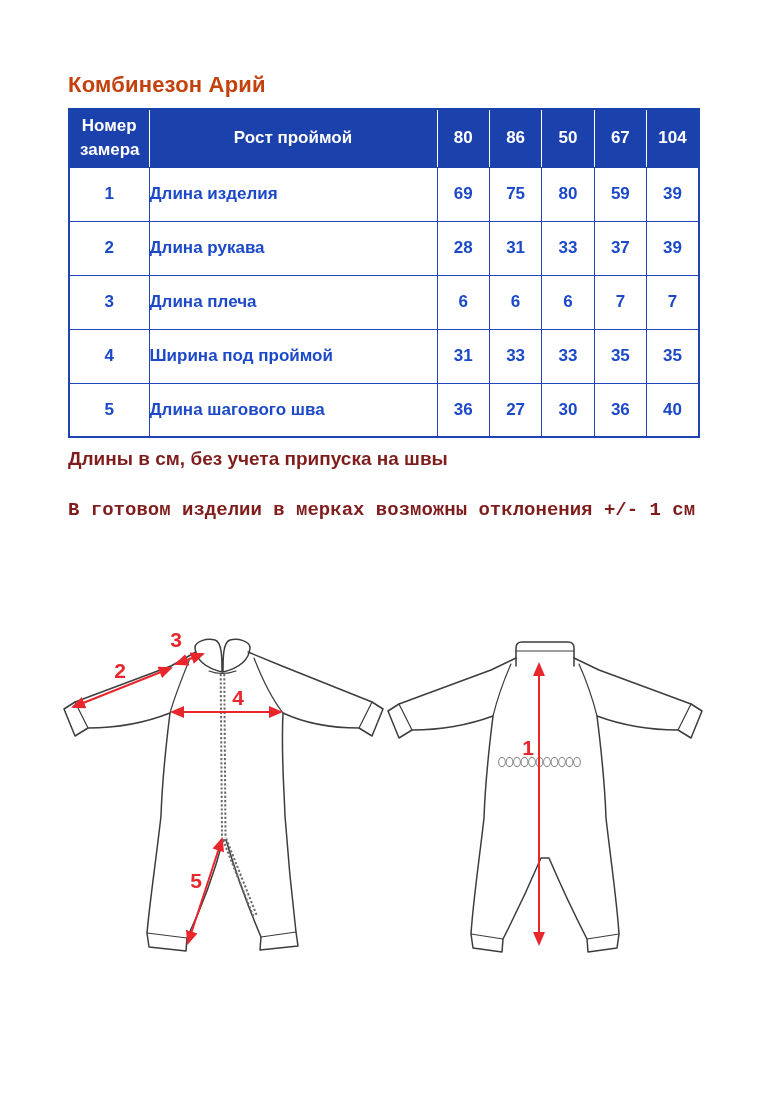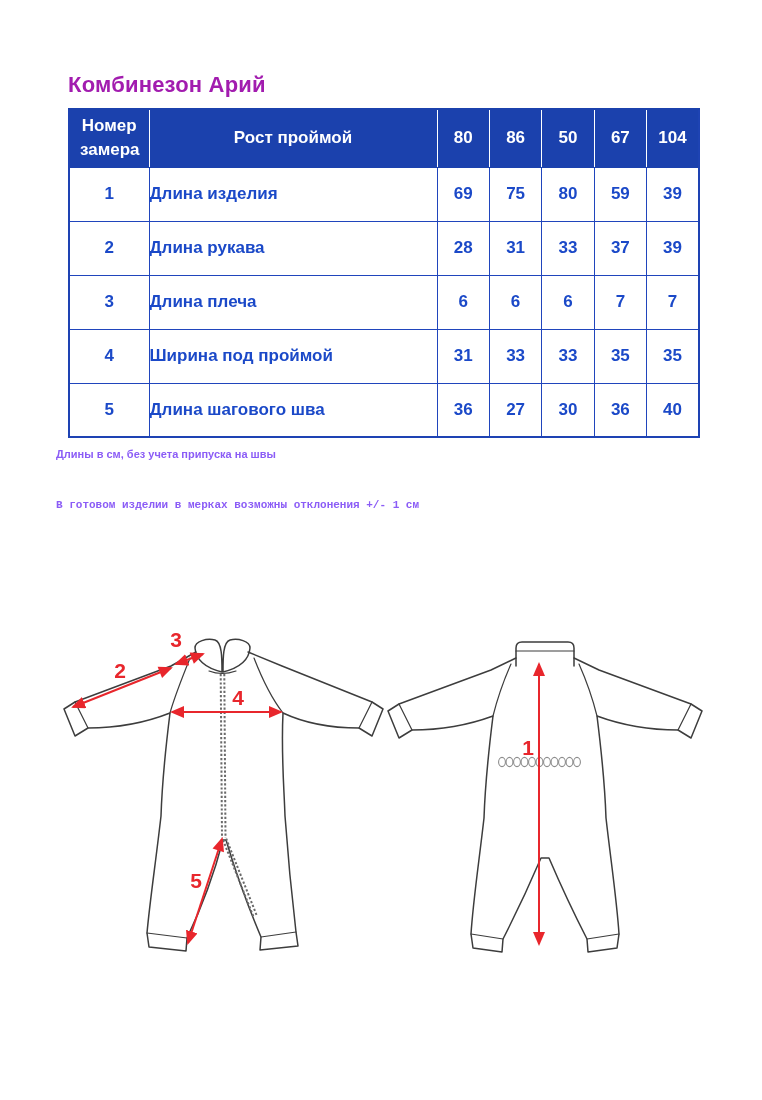--- a/index.html
+++ b/index.html
@@ -5,21 +5,21 @@
   * { margin: 0; padding: 0; box-sizing: border-box; }
   html, body { background: #ffffff; }
   body {
     width: 762px; height: 1100px;
     position: relative;
     font-family: "Liberation Sans", sans-serif;
     overflow: hidden;
   }
   .page-title {
     position: absolute; left: 68px; top: 72px;
-    font-size: 22px; font-weight: 700; color: #a21caf;
+    font-size: 22px; font-weight: 700; color: #c2410c;
     letter-spacing: 0.2px;
   }
   table.size-table {
     position: absolute; left: 68px; top: 108px;
     border-collapse: collapse;
     table-layout: fixed;
     width: 630px;
     border: 2px solid #1e43b3;
   }
   .size-table col.c-num   { width: 80px; }
@@ -40,22 +40,22 @@
   .size-table td {
     height: 54px;
     border: 1.6px solid #2045bc;
     color: #1b49c8;
     font-size: 17px; font-weight: 700;
     text-align: center;
     background: #ffffff;
   }
   .size-table td.row-label { text-align: left; }
   .note {
-    position: absolute; left: 56px;
-    font-size: 11px; font-weight: 700; color: #8b5cf6;
+    position: absolute; left: 68px;
+    font-size: 19px; font-weight: 700; color: #7f1d1d;
   }
   .note-1 { top: 448px; }
   .note-2 { top: 499px; font-family: Liberation Mono, monospace; }
   .diagram { position: absolute; }
   .diagram-front { left: 60px;  top: 628px; }
   .diagram-back  { left: 385px; top: 628px; }
   svg .outline { fill: none; stroke: #3d3d3d; stroke-width: 1.5; stroke-linejoin: round; stroke-linecap: round; }
   svg .seam    { fill: none; stroke: #3d3d3d; stroke-width: 1.2; stroke-linecap: round; }
   svg .zipper  { fill: none; stroke: #6a6a6a; stroke-width: 2;   stroke-dasharray: 2.2 2; }
   svg .measure { fill: none; stroke: #e8262c; stroke-width: 2; }

